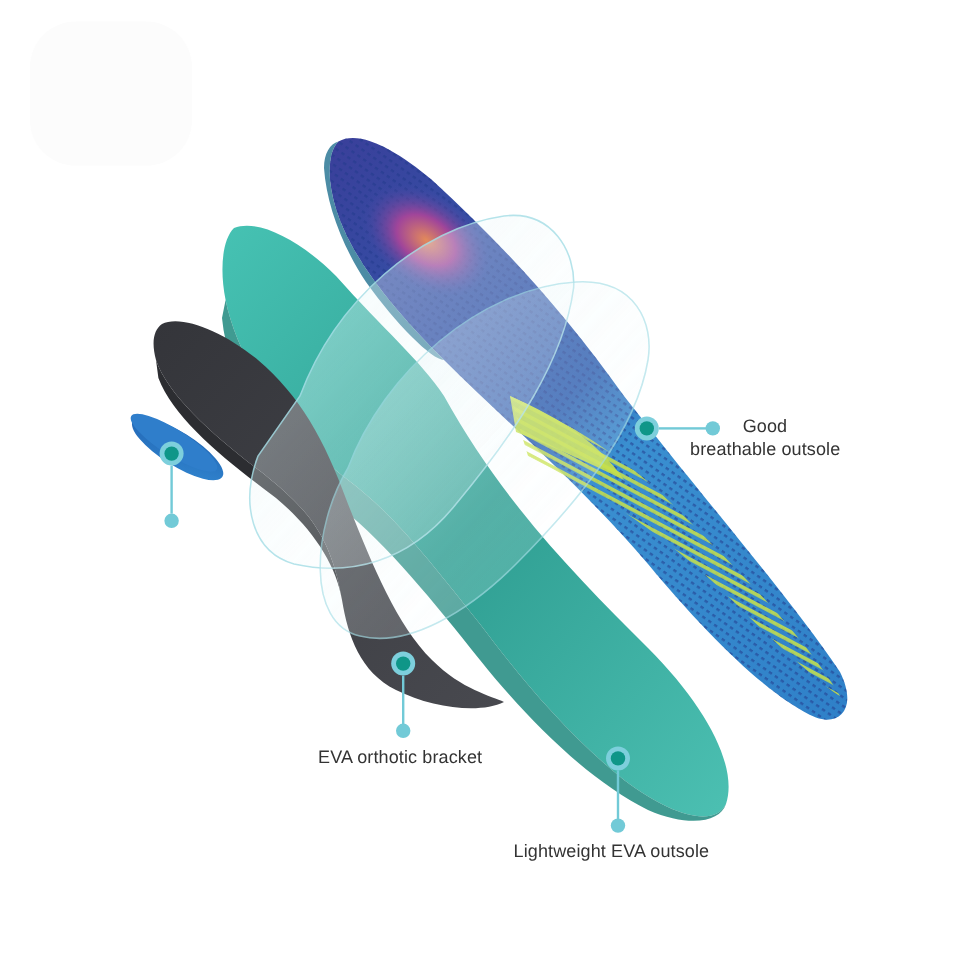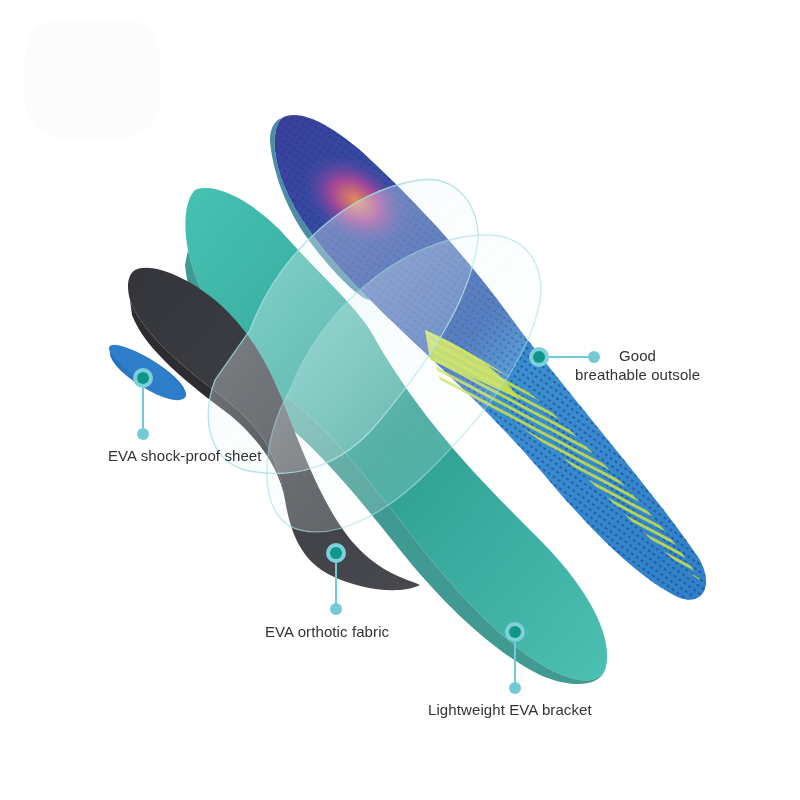--- a/index.html
+++ b/index.html
@@ -94,24 +94,23 @@
   <div class="leader" style="left:549px; top:356px; width:44px; height:2px;"></div>
   <div class="dot" style="left:588px; top:351px;"></div>
   <div class="label center" style="left:575px; top:346px; width:125px;">
     <div>Good</div>
     <div>breathable outsole</div>
   </div>
 
   <div class="marker" style="left:133px; top:368px;"></div>
   <div class="leader" style="left:142px; top:388px; width:2px; height:40px;"></div>
   <div class="dot" style="left:137px; top:428px;"></div>
-  <div class="label" style="left:108px; top:446px;">EVA shock-proof sheet</div>
 
   <div class="marker" style="left:326px; top:543px;"></div>
   <div class="leader" style="left:335px; top:563px; width:2px; height:42px;"></div>
   <div class="dot" style="left:330px; top:603px;"></div>
-  <div class="label" style="left:265px; top:622px;">EVA orthotic fabric</div>
+  <div class="label" style="left:265px; top:622px;">EVA orthotic bracket</div>
 
   <div class="marker" style="left:505px; top:622px;"></div>
   <div class="leader" style="left:514px; top:642px; width:2px; height:42px;"></div>
   <div class="dot" style="left:509px; top:682px;"></div>
-  <div class="label" style="left:428px; top:700px;">Lightweight EVA bracket</div>
+  <div class="label" style="left:428px; top:700px;">Lightweight EVA outsole</div>
 </div>
 
 </body></html>

